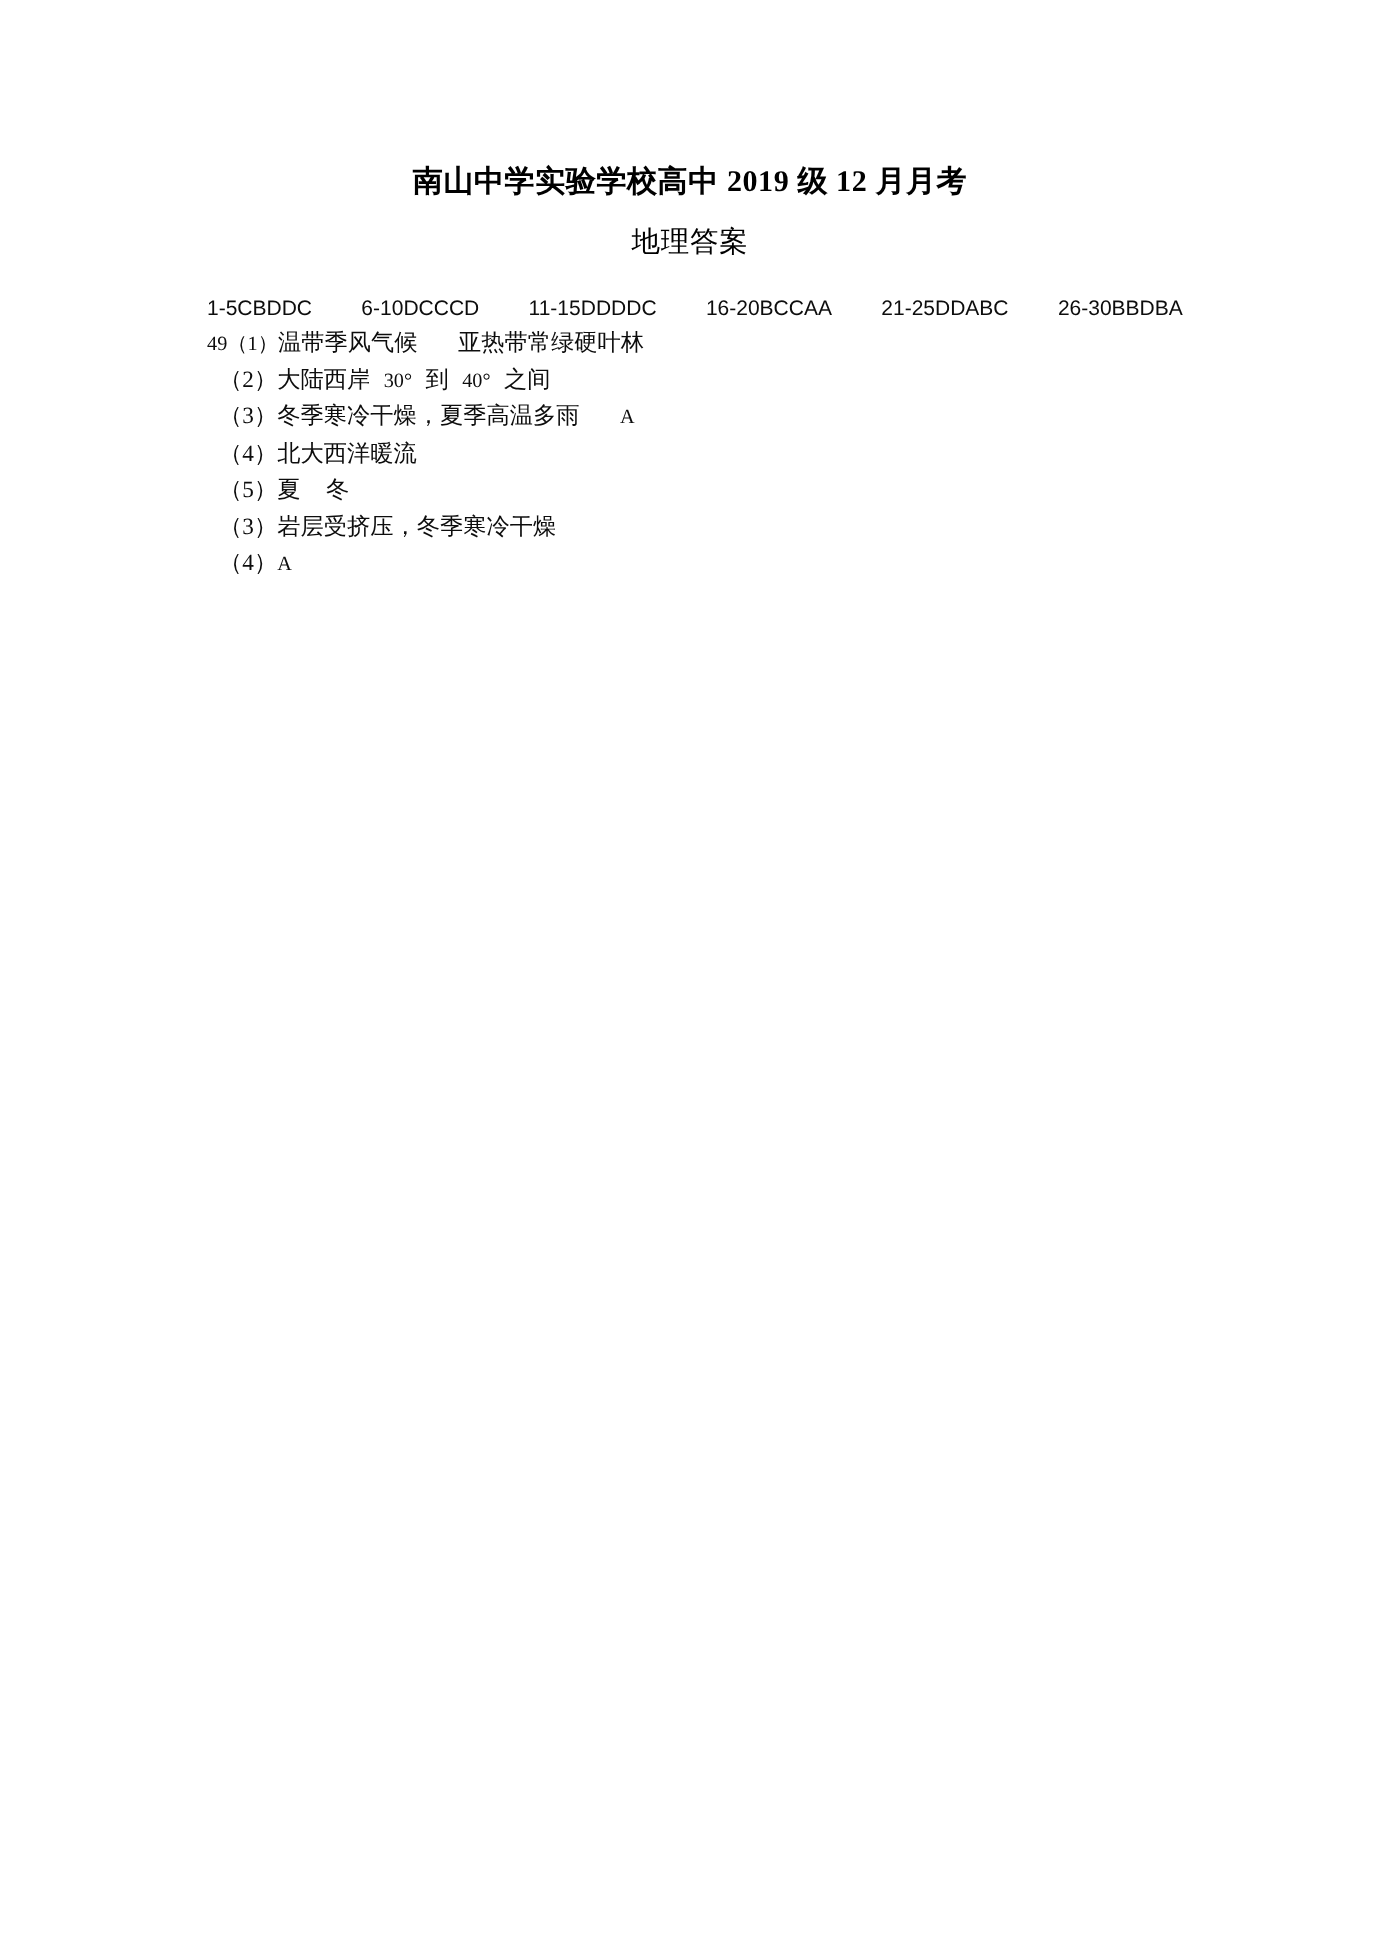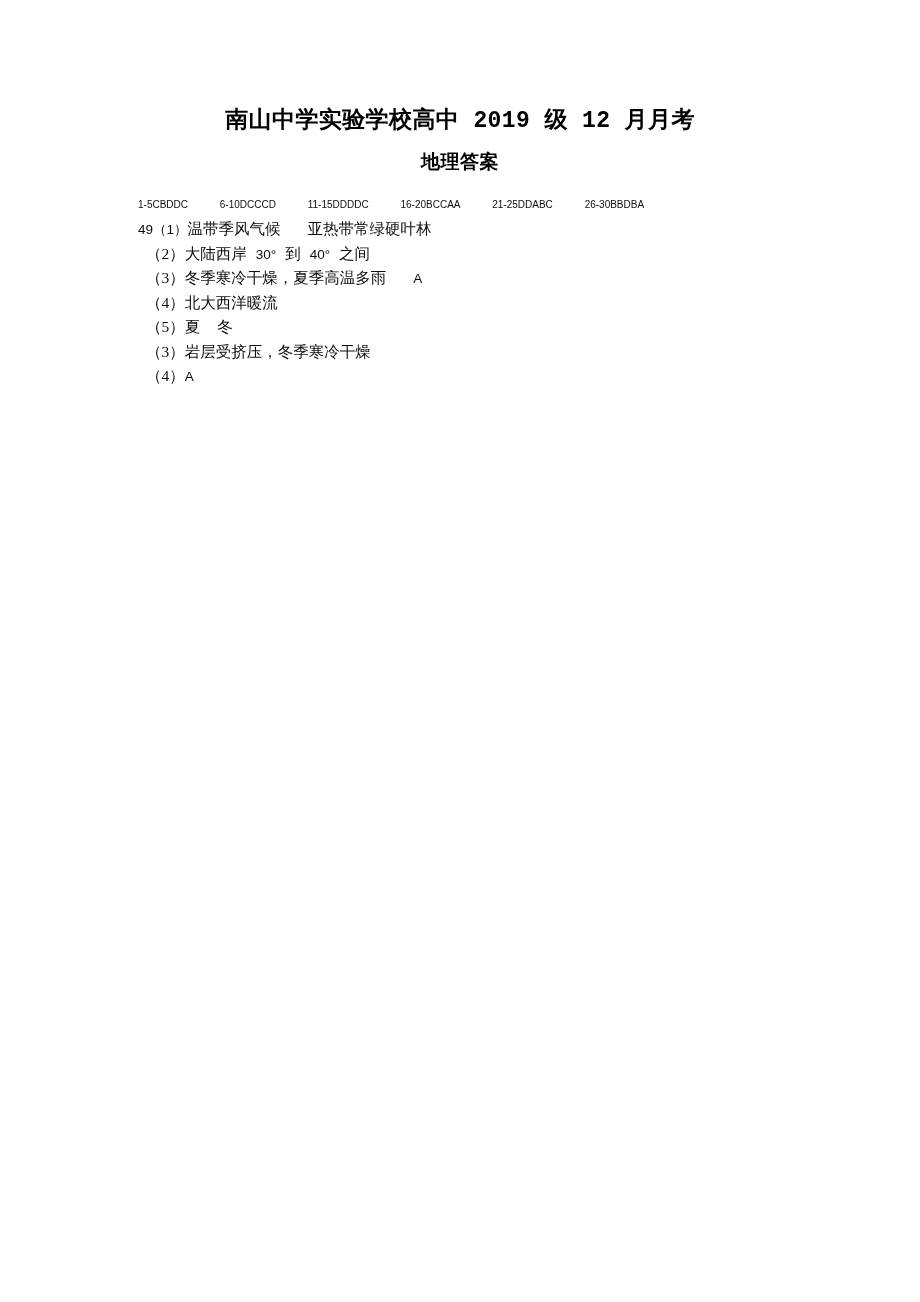--- a/index.html
+++ b/index.html
@@ -28,49 +28,49 @@
 
   
   .title-block {
     position: absolute;
     left: 0;
     top: 104px;
     width: 920px;
     text-align: center;
   }
   .doc-title {
-    font-family: Liberation Mono, monospace;
-    font-size: 23px;
+    font-family: Liberation Serif, serif;
+    font-size: 20px;
     font-weight: bold;
     line-height: 34px;
     letter-spacing: 0.4px;
     color: #000000;
     white-space: nowrap;
   }
   .doc-subtitle {
     margin-top: 11px;
     font-family: "Liberation Sans", "DejaVu Sans", sans-serif;
     font-size: 19px;
-    font-weight: bold;
+    font-weight: normal;
     line-height: 26px;
     letter-spacing: 0.5px;
     color: #000000;
   }
 
   
   .body-block {
     position: absolute;
     left: 138px;
     top: 193px;
     width: 700px;
   }
 
   .mc-line {
     font-family: "Liberation Sans", "DejaVu Sans", sans-serif;
-    font-size: 10px;
+    font-size: 14px;
     line-height: 24px;
     height: 24px;
     white-space: nowrap;
     color: #0d0d0d;
   }
   .mc-group {
     display: inline-block;
   }
   .mc-row-1 .mc-group { margin-right: 29px; }
   .mc-row-1 .mc-group:last-child { margin-right: 0; }
@@ -83,21 +83,21 @@
     line-height: 24.5px;
     height: 24.5px;
     white-space: nowrap;
     color: #0d0d0d;
   }
   .ans-line.indent {
     padding-left: 8px;
   }
   
   .lat {
-    font-family: Liberation Sans, sans-serif;
+    font-family: Liberation Serif, serif;
     font-size: 13.5px;
   }
   .gap-sm { display: inline-block; width: 9px; }
   .gap-md { display: inline-block; width: 17px; }
   .gap-lg { display: inline-block; width: 27px; }
 </style>
 </head>
 <body>
 
 <div class="page">

